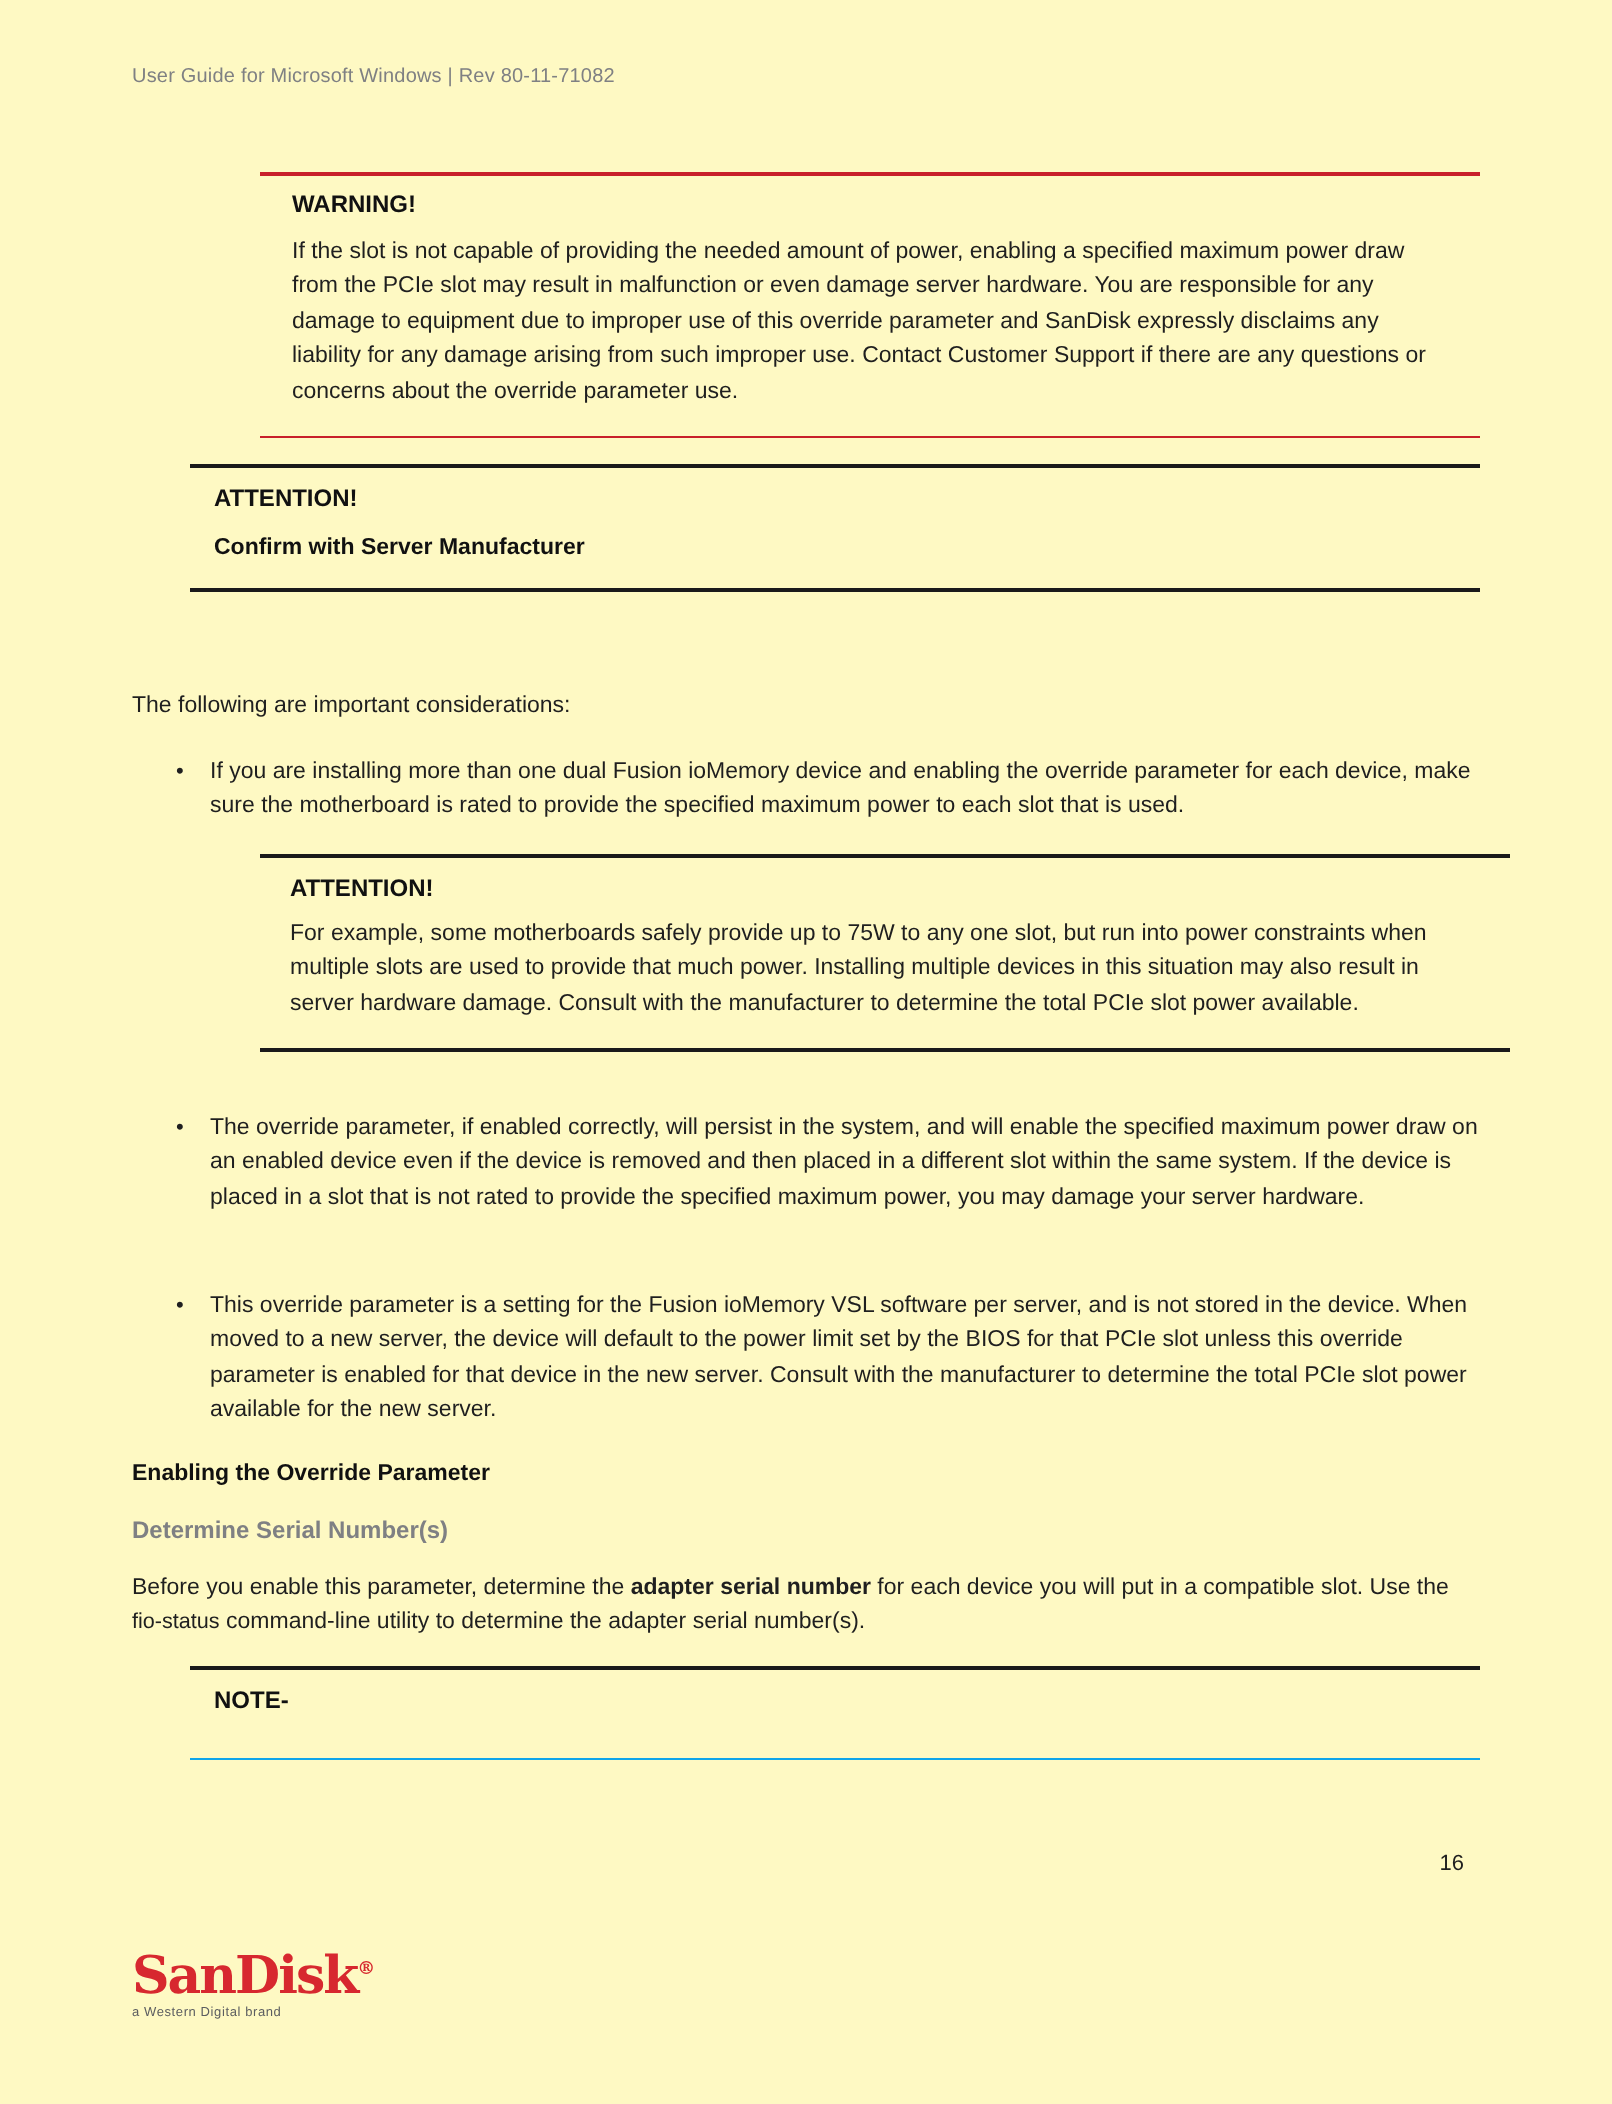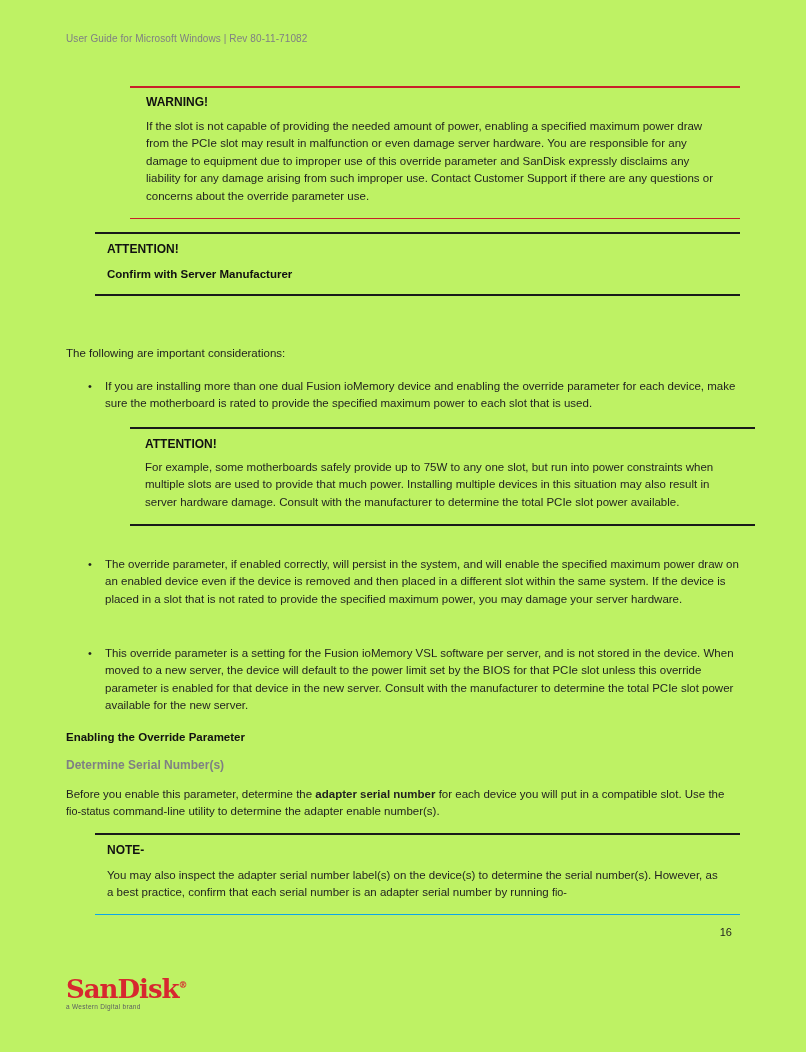--- a/index.html
+++ b/index.html
@@ -1,20 +1,20 @@
 <!DOCTYPE html>
 <html><head>
 <meta charset="utf-8">
 <style>
   * { margin:0; padding:0; box-sizing:border-box; }
   html,body { background:#ffffff; }
   .page {
     position:relative;
     width:806px; height:1052px;
-    background:#bef264;
+    background:#fef9c3;
     font-family:"Liberation Sans", sans-serif;
     color:#1f1f1f;
     overflow:hidden;
   }
   .doc-header {
     position:absolute; top:33px; left:66px;
     font-size:10px; color:#7f8083; letter-spacing:0.1px;
   }
   .body-text { font-size:11.5px; line-height:17.4px; color:#1f1f1f; }
 
@@ -106,25 +106,24 @@
   </div>
 
   <div class="bullet bullet-3">
     <span class="dot">•</span>
     <div class="body-text">This override parameter is a setting for the Fusion ioMemory VSL software per server, and is not stored in the device. When moved to a new server, the device will default to the power limit set by the BIOS for that PCIe slot unless this override parameter is enabled for that device in the new server. Consult with the manufacturer to determine the total PCIe slot power available for the new server.</div>
   </div>
 
   <div class="section-heading">Enabling the Override Parameter</div>
   <div class="sub-heading">Determine Serial Number(s)</div>
 
-  <div class="body-text serial-para"><span>Before you enable this parameter, determine the </span><span class="b">adapter serial number</span><span> for each device you will put in a compatible slot. Use the </span><span class="mono">fio-status</span><span> command-line utility to determine the adapter enable number(s).</span></div>
+  <div class="body-text serial-para"><span>Before you enable this parameter, determine the </span><span class="b">adapter serial number</span><span> for each device you will put in a compatible slot. Use the </span><span class="mono">fio-status</span><span> command-line utility to determine the adapter serial number(s).</span></div>
 
   <div class="rule-box note-box">
     <div class="box-title">NOTE-</div>
-    <div class="body-text"><span>You may also inspect the adapter serial number label(s) on the device(s) to determine the serial number(s). However, as a best practice, confirm that each serial number is an adapter serial number by running </span><span class="mono">fio-</span></div>
   </div>
 
   <div class="footer-logo">
     <div class="logo-text"><span>SanDisk</span><span class="logo-reg">®</span></div>
     <div class="logo-tagline">a Western Digital brand</div>
   </div>
 
   <div class="page-number">16</div>
 
 </div>

